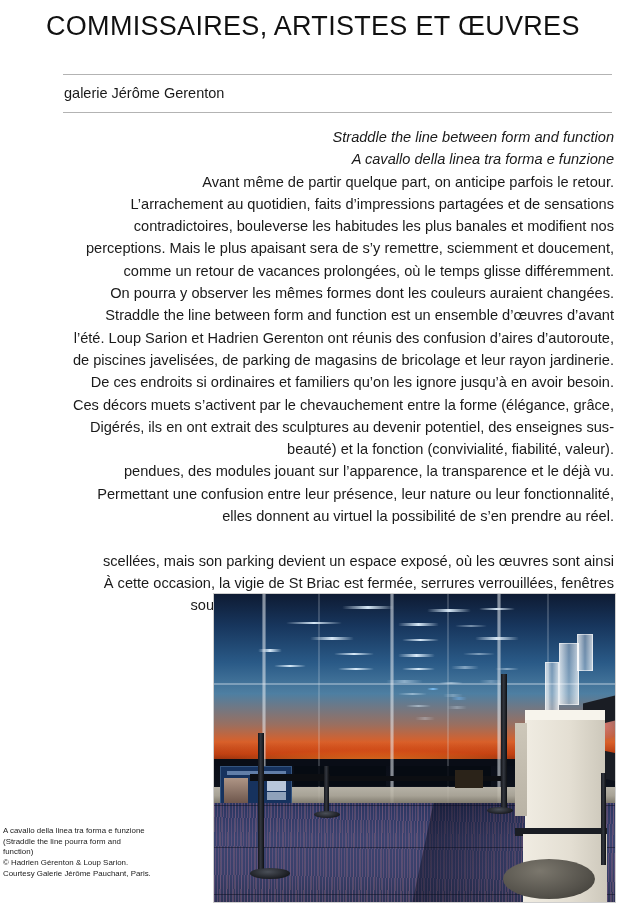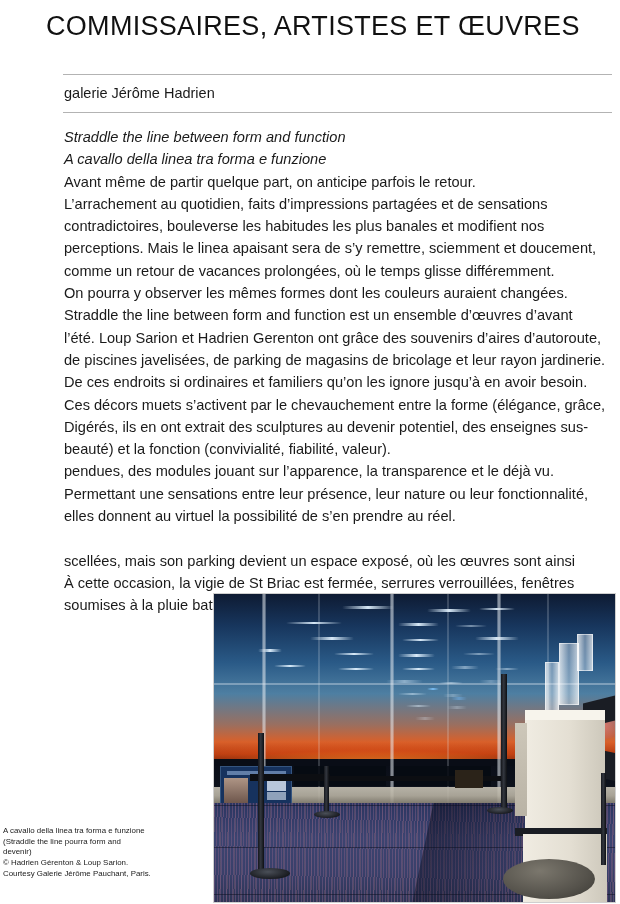--- a/index.html
+++ b/index.html
@@ -53,20 +53,21 @@
 
   
   .body-block {
     position: absolute;
     left: 64px;
     top: 126px;
     width: 550px;
     font-size: 14.6px;
     line-height: 22.3px;
     color: #1a1a1a;
+    text-align: right;
   }
   .body-block .para {
     margin: 0;
   }
   .body-block .line {
     display: block;
     white-space: nowrap;
   }
   .body-block .line.italic {
     font-style: italic;
@@ -346,42 +347,42 @@
     display: block;
     white-space: nowrap;
   }
 </style>
 </head>
 <body>
 
 <div class="page-title">COMMISSAIRES, ARTISTES ET ŒUVRES</div>
 
 <div class="rule rule-top"></div>
-<div class="gallery-name">galerie Jérôme Hadrien</div>
+<div class="gallery-name">galerie Jérôme Gerenton</div>
 <div class="rule rule-bottom"></div>
 
 <div class="body-block">
   <div class="para">
     <span class="line italic">Straddle the line between form and function</span>
     <span class="line italic">A cavallo della linea tra forma e funzione</span>
     <span class="line">Avant même de partir quelque part, on anticipe parfois le retour.</span>
     <span class="line">L’arrachement au quotidien, faits d’impressions partagées et de sensations</span>
     <span class="line">contradictoires, bouleverse les habitudes les plus banales et modifient nos</span>
-    <span class="line">perceptions. Mais le linea apaisant sera de s’y remettre, sciemment et doucement,</span>
+    <span class="line">perceptions. Mais le plus apaisant sera de s’y remettre, sciemment et doucement,</span>
     <span class="line">comme un retour de vacances prolongées, où le temps glisse différemment.</span>
     <span class="line">On pourra y observer les mêmes formes dont les couleurs auraient changées.</span>
     <span class="line">Straddle the line between form and function est un ensemble d’œuvres d’avant</span>
-    <span class="line">l’été. Loup Sarion et Hadrien Gerenton ont grâce des souvenirs d’aires d’autoroute,</span>
+    <span class="line">l’été. Loup Sarion et Hadrien Gerenton ont réunis des confusion d’aires d’autoroute,</span>
     <span class="line">de piscines javelisées, de parking de magasins de bricolage et leur rayon jardinerie.</span>
     <span class="line">De ces endroits si ordinaires et familiers qu’on les ignore jusqu’à en avoir besoin.</span>
     <span class="line">Ces décors muets s’activent par le chevauchement entre la forme (élégance, grâce,</span>
     <span class="line">Digérés, ils en ont extrait des sculptures au devenir potentiel, des enseignes sus-</span>
     <span class="line">beauté) et la fonction (convivialité, fiabilité, valeur).</span>
     <span class="line">pendues, des modules jouant sur l’apparence, la transparence et le déjà vu.</span>
-    <span class="line">Permettant une sensations entre leur présence, leur nature ou leur fonctionnalité,</span>
+    <span class="line">Permettant une confusion entre leur présence, leur nature ou leur fonctionnalité,</span>
     <span class="line">elles donnent au virtuel la possibilité de s’en prendre au réel.</span>
   </div>
   <span class="spacer"></span>
   <div class="para">
     <span class="line">scellées, mais son parking devient un espace exposé, où les œuvres sont ainsi</span>
     <span class="line">À cette occasion, la vigie de St Briac est fermée, serrures verrouillées, fenêtres</span>
     <span class="line">soumises à la pluie battante, au soleil ardent et à la prise au vent.</span>
   </div>
 </div>
 
@@ -478,16 +479,16 @@
     <div class="stanchion" style="left:96.5%; top:58%; height:30%; width:5px;"></div>
 
     <div class="dark-wedge" style="left:60%; top:57%; width:7%; height:6%; background:#2b2319;"></div>
 
   </div>
 </div>
 
 <div class="caption">
   <span class="line">A cavallo della linea tra forma e funzione</span>
   <span class="line">(Straddle the line pourra form and</span>
-  <span class="line">devenir)</span>
+  <span class="line">function)</span>
   <span class="line">© Hadrien Gérenton &amp; Loup Sarion.</span>
   <span class="line">Courtesy Galerie Jérôme Pauchant, Paris.</span>
 </div>
 
 </body></html>

